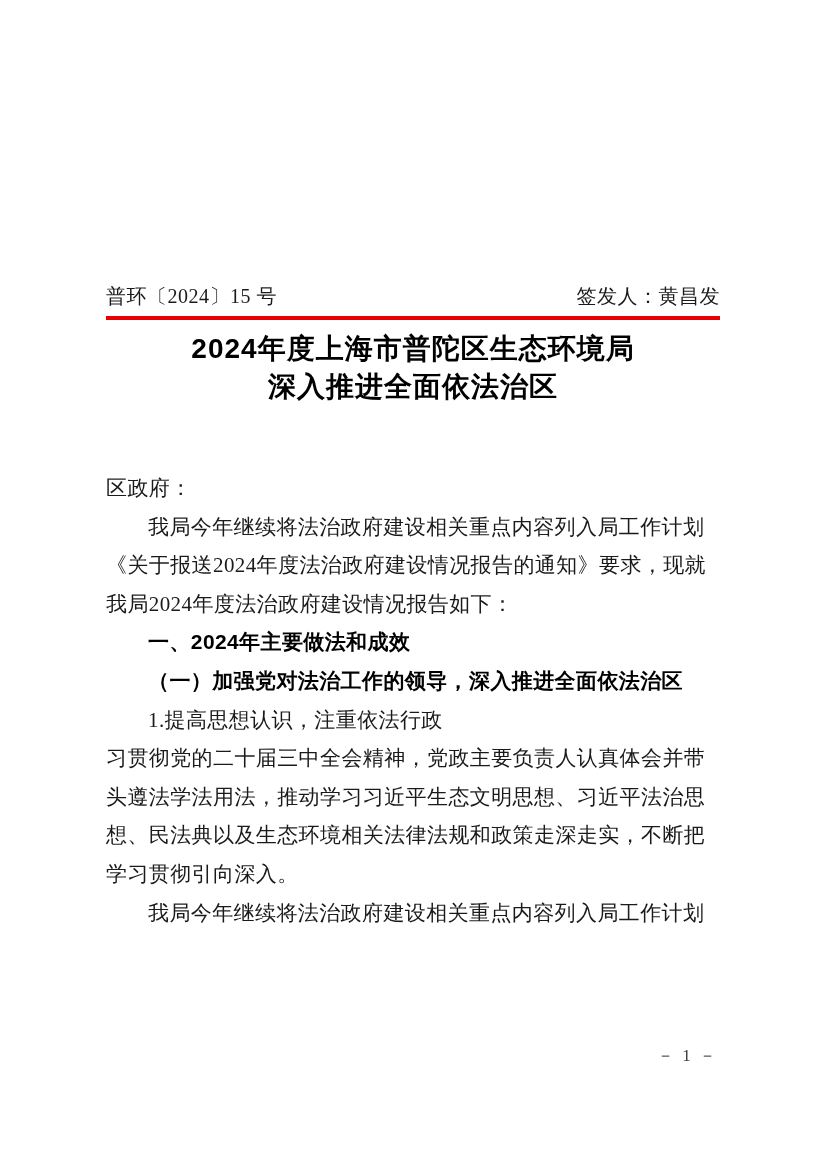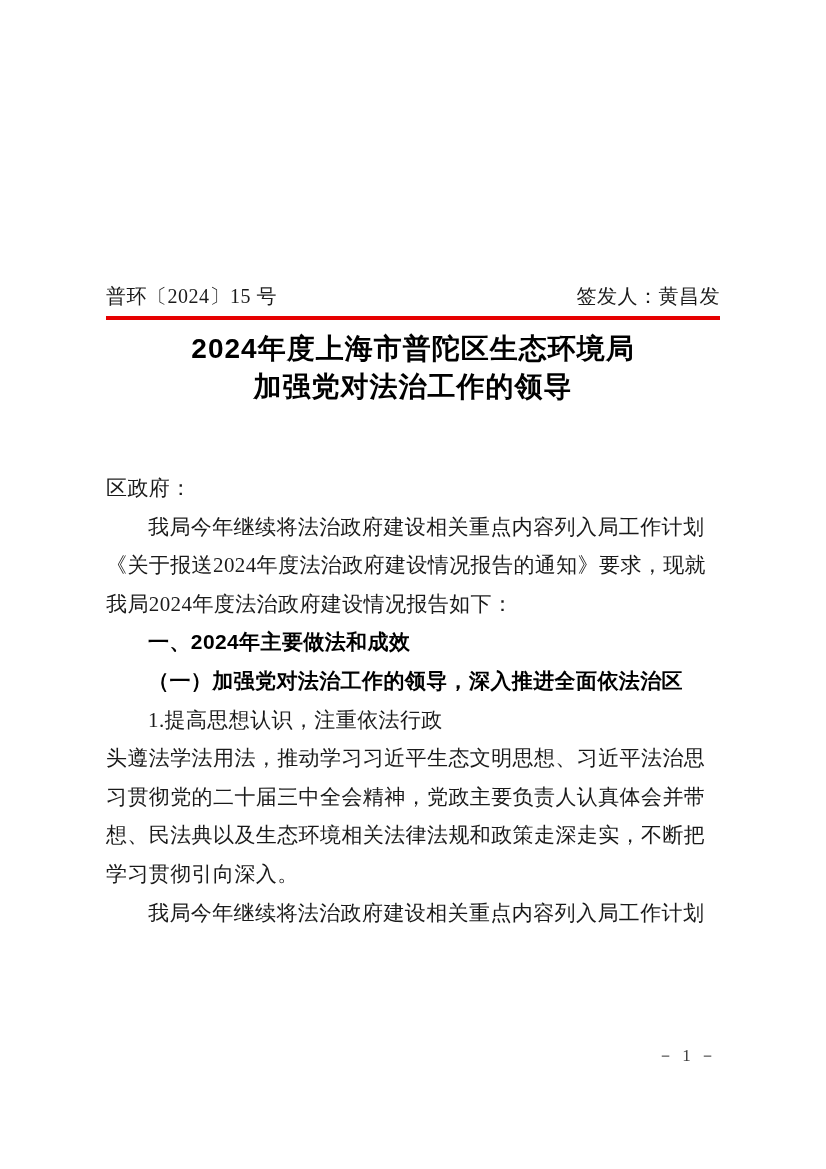--- a/index.html
+++ b/index.html
@@ -96,33 +96,33 @@
 
   <header class="doc-header">
     <span>普环〔2024〕15 号</span>
     <span><span>签发人：</span><span>黄昌发</span></span>
   </header>
 
   <div class="red-rule"></div>
 
   <h1 class="doc-title">
     <span class="title-line">2024年度上海市普陀区生态环境局</span>
-    <span class="title-line">加强党对法治工作的领导</span>
+    <span class="title-line">深入推进全面依法治区</span>
   </h1>
 
   <div class="doc-body">
     <div class="line">区政府：</div>
     <div class="line indent">我局今年继续将法治政府建设相关重点内容列入局工作计划</div>
     <div class="line">《关于报送2024年度法治政府建设情况报告的通知》要求，现就</div>
     <div class="line">我局2024年度法治政府建设情况报告如下：</div>
     <div class="line indent h-bold">一、2024年主要做法和成效</div>
     <div class="line indent k-bold">（一）加强党对法治工作的领导，深入推进全面依法治区</div>
     <div class="line indent">1.提高思想认识，注重依法行政</div>
+    <div class="line">习贯彻党的二十届三中全会精神，党政主要负责人认真体会并带</div>
     <div class="line">头遵法学法用法，推动学习习近平生态文明思想、习近平法治思</div>
-    <div class="line">习贯彻党的二十届三中全会精神，党政主要负责人认真体会并带</div>
     <div class="line">想、民法典以及生态环境相关法律法规和政策走深走实，不断把</div>
     <div class="line">学习贯彻引向深入。</div>
     <div class="line indent">我局今年继续将法治政府建设相关重点内容列入局工作计划</div>
   </div>
 
   <div class="page-number">－ 1 －</div>
 
 </div>
 
 </body></html>

